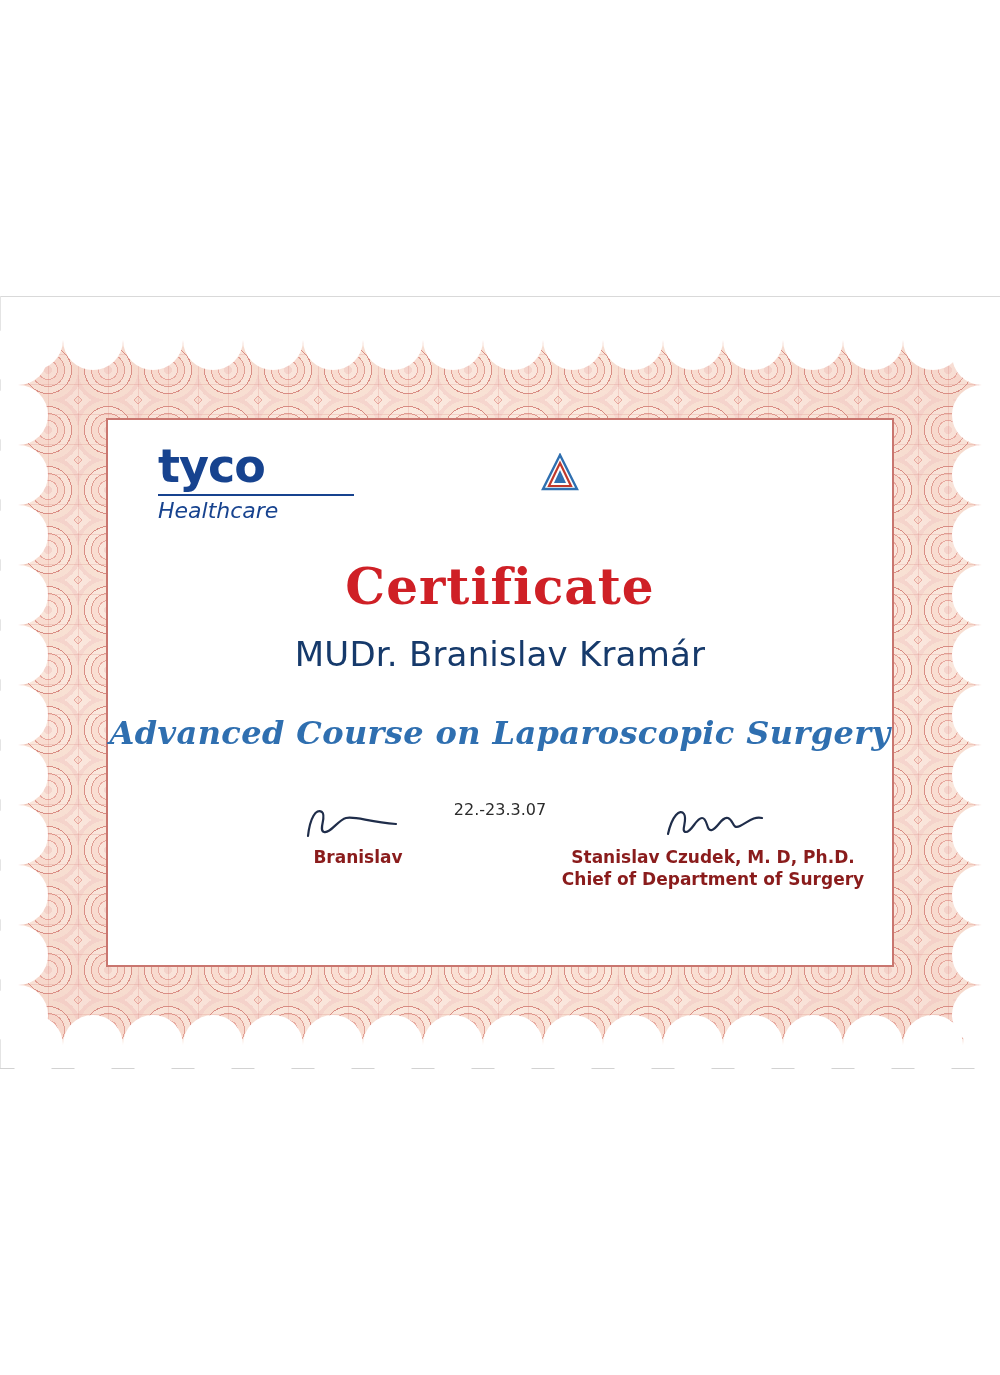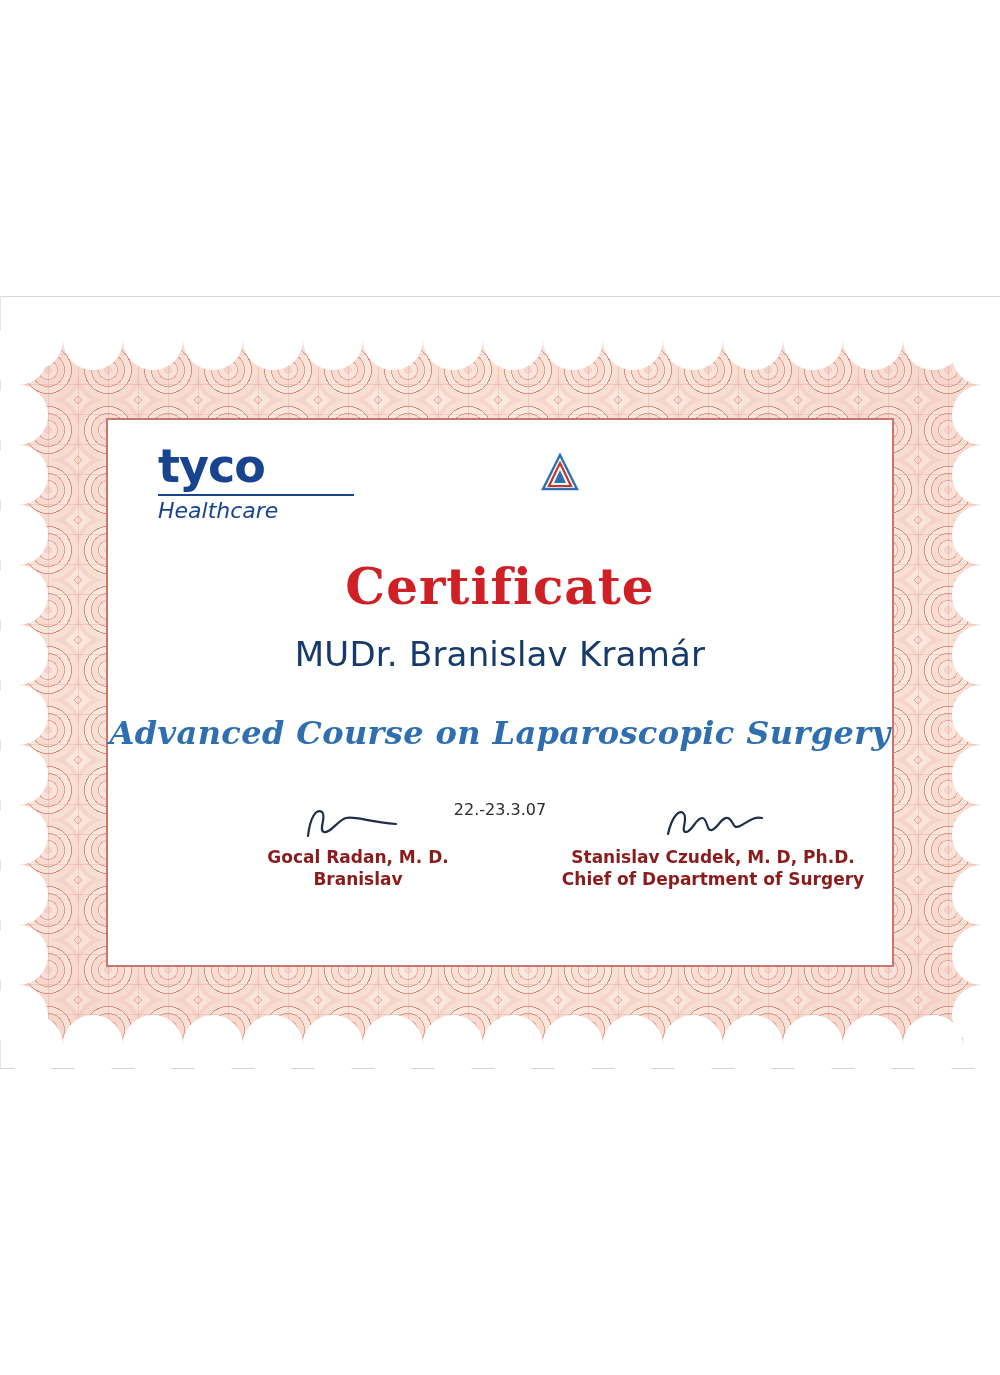--- a/index.html
+++ b/index.html
@@ -332,21 +332,20 @@
     <div class="recipient">MUDr. Branislav Kramár</div>
     <div class="course">Advanced Course on Laparoscopic Surgery</div>
     <div class="course-date">22.-23.3.07</div>
 
     <div class="sig-block sig-left">
       <div class="sig-scribble">
         <svg width="160" height="46" viewBox="0 0 160 46" aria-hidden="true">
           <path d="M30 36 C32 18, 38 8, 44 12 C49 16, 40 30, 46 32 C52 34, 60 20, 68 18 C78 16, 90 22, 118 24" fill="none" stroke="#1f2d4a" stroke-width="2.2" stroke-linecap="round"></path>
         </svg>
       </div>
-      <div class="sig-name">Gocal Radan, M. D.</div>
       <div class="sig-role">Branislav</div>
     </div>
 
     <div class="sig-block sig-right">
       <div class="sig-scribble">
         <svg width="230" height="46" viewBox="0 0 230 46" aria-hidden="true">
           <path d="M70 34 C74 16, 82 8, 86 14 C90 20, 82 32, 88 32 C94 32, 98 18, 104 18 C110 18, 108 32, 114 30 C120 28, 124 16, 130 18 C136 20, 134 30, 142 26 C150 22, 156 16, 164 18" fill="none" stroke="#1f2d4a" stroke-width="2.2" stroke-linecap="round"></path>
         </svg>
       </div>
       <div class="sig-name">Stanislav Czudek, M. D, Ph.D.</div>

